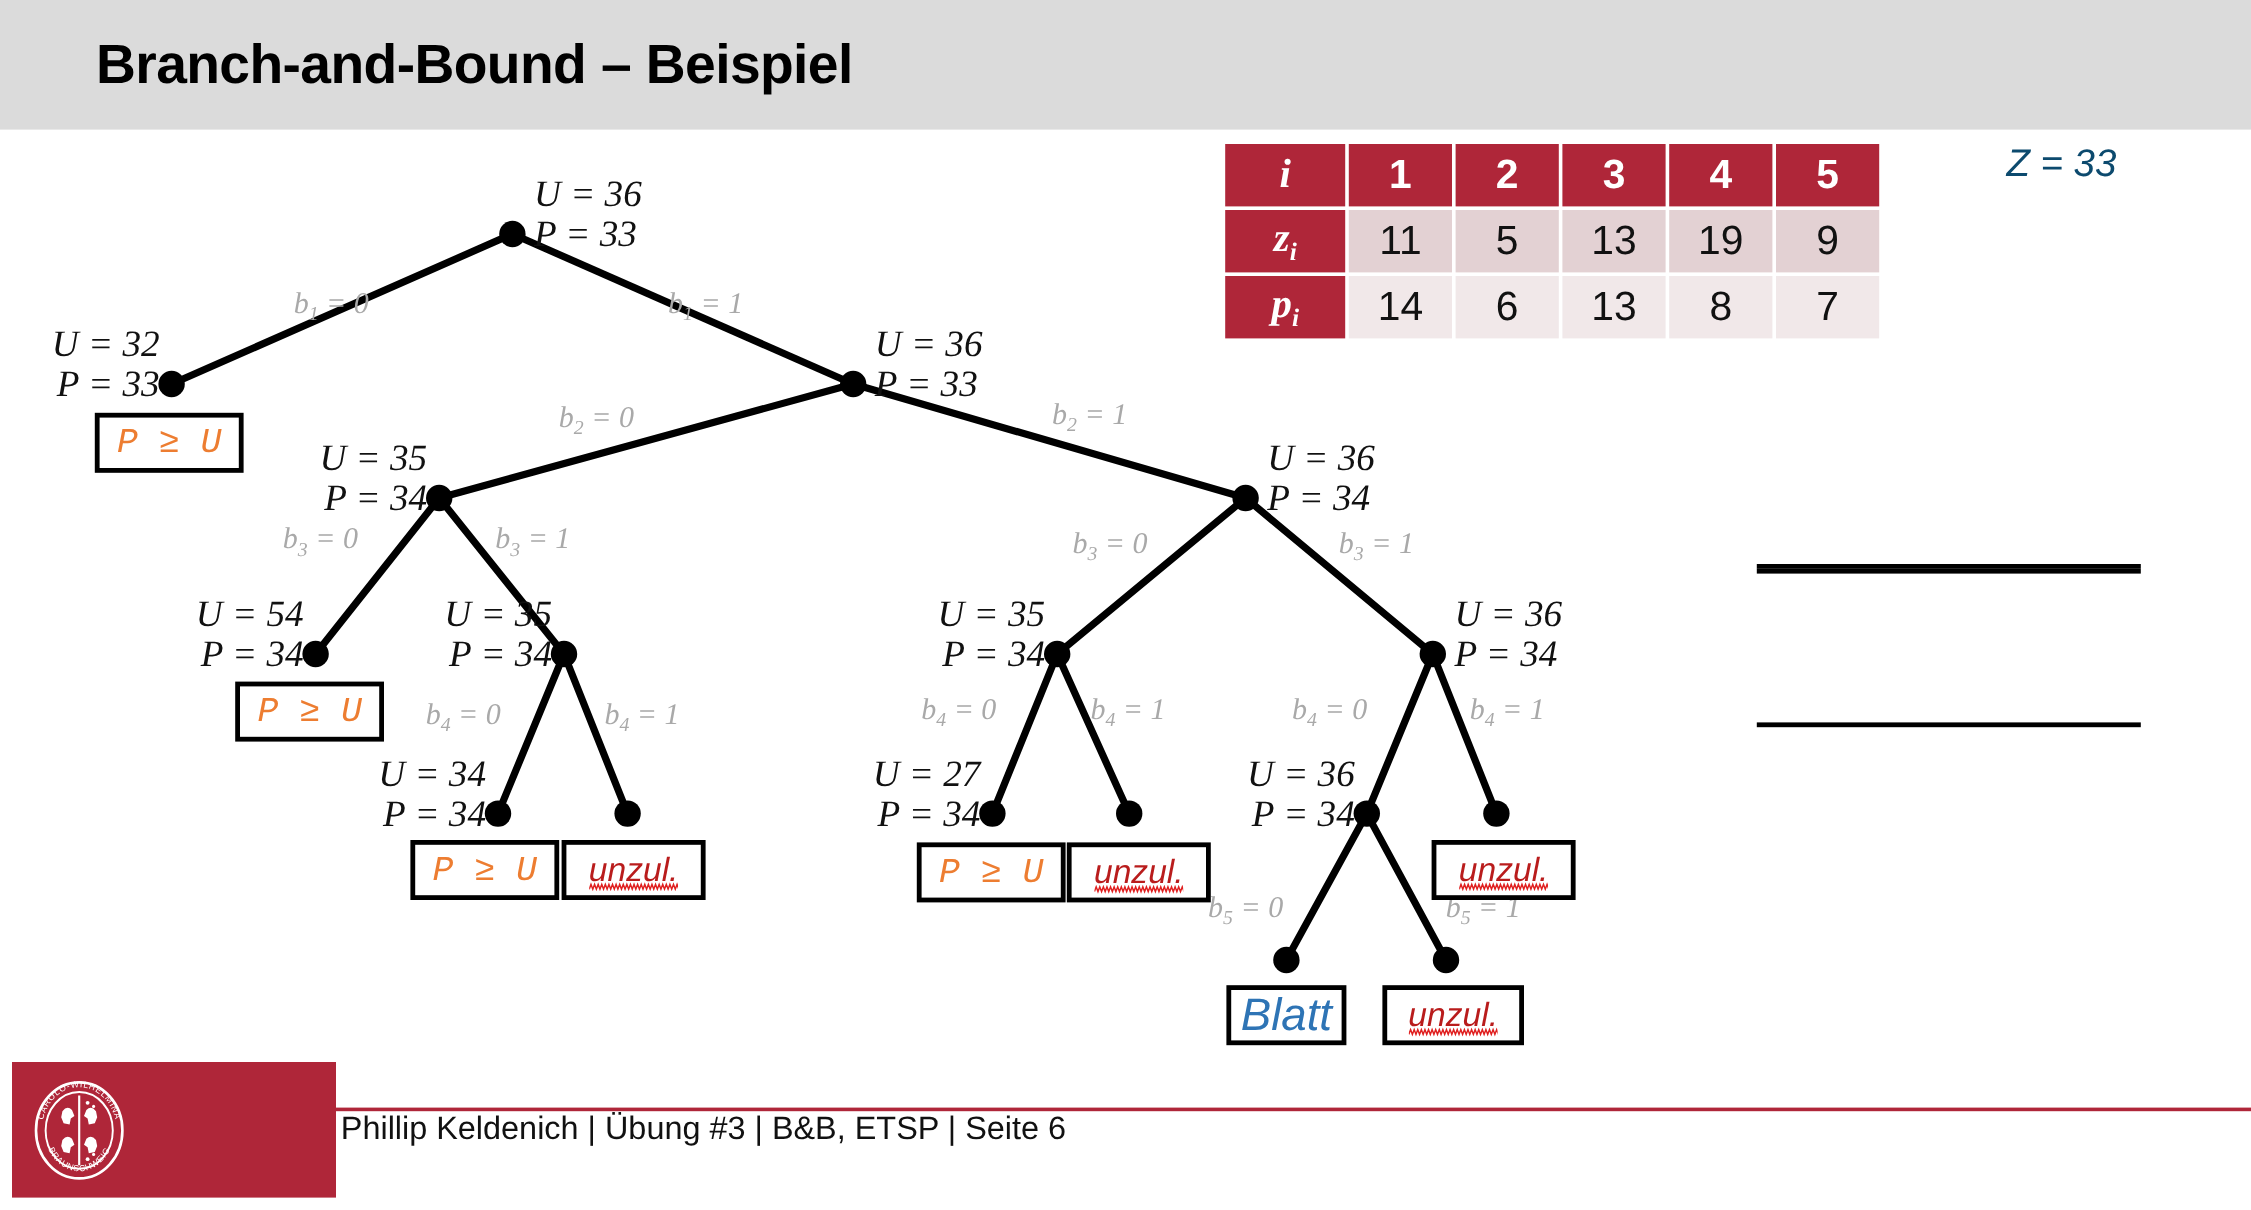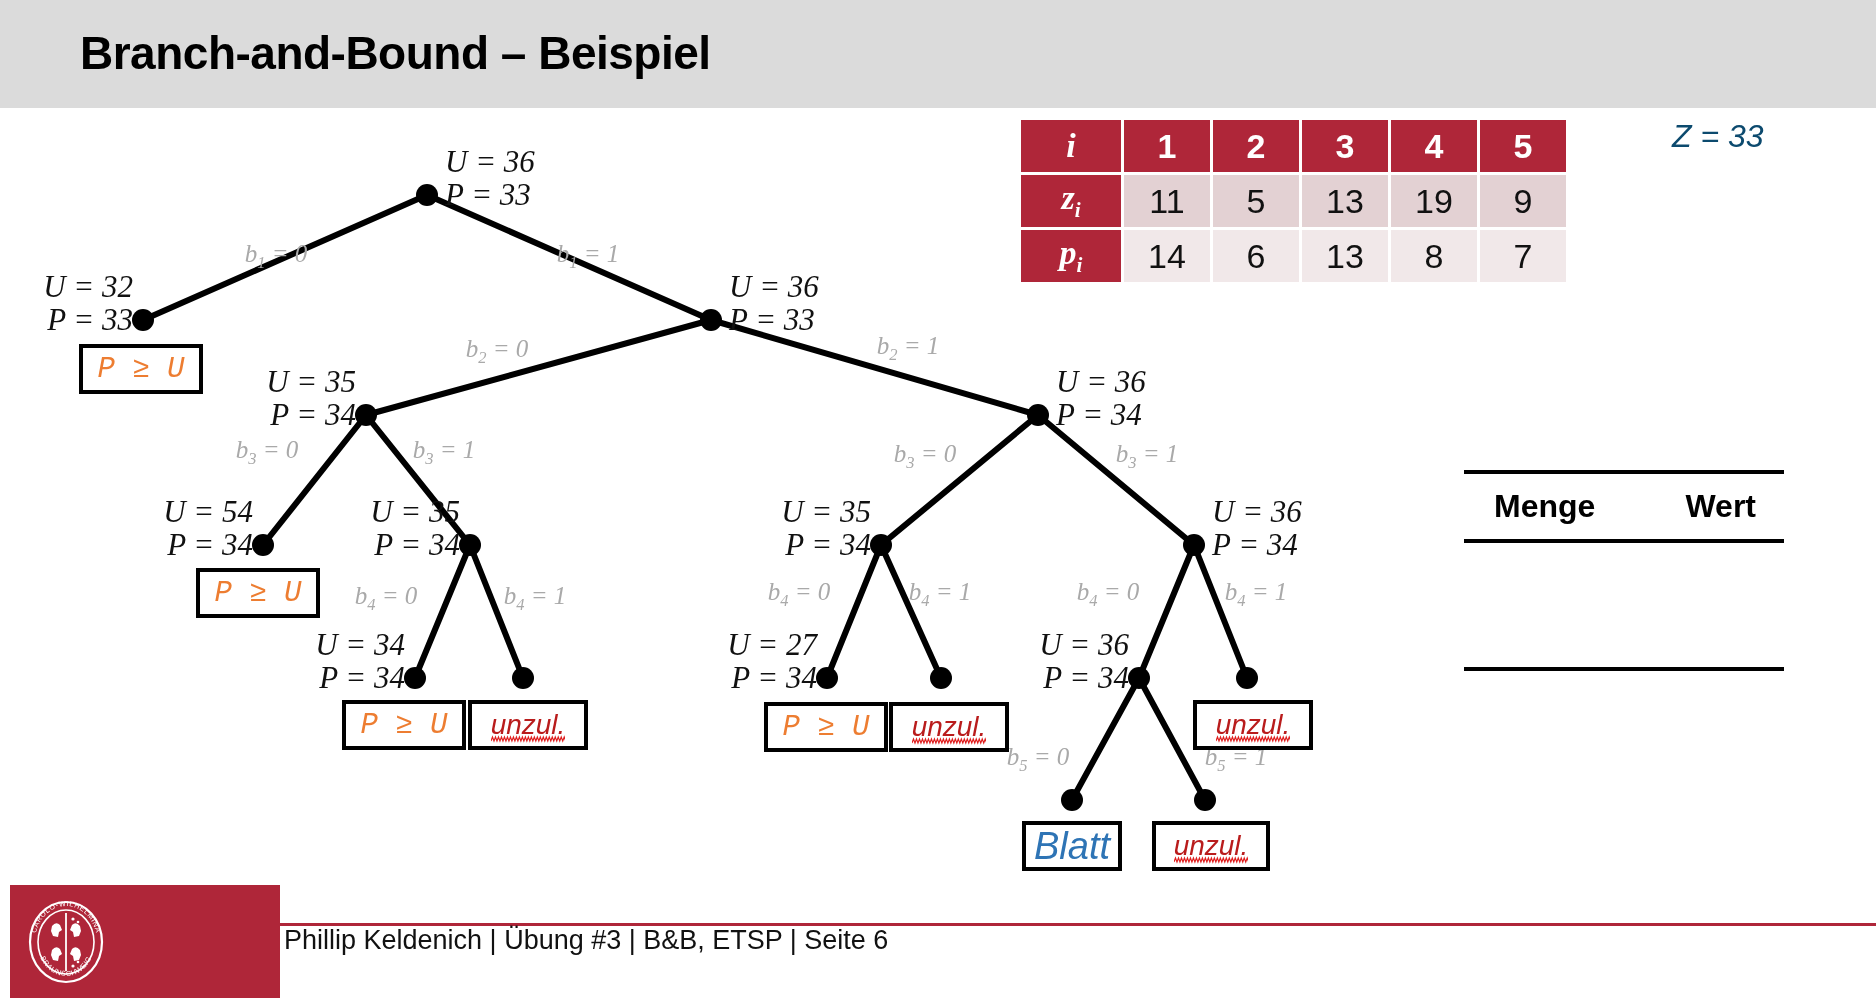--- a/index.html
+++ b/index.html
@@ -279,24 +279,20 @@
         <td class="p-cell">13</td>
         <td class="p-cell">8</td>
         <td class="p-cell">7</td>
       </tr>
     </tbody>
   </table>
 <div id="z-value">Z = 33</div>
 
 <div id="result-table">
   <div class="res-rule"></div>
-  <div id="result-head">
-    <span>Menge</span>
-    <span>Wert</span>
-  </div>
   <div class="res-rule"></div>
   <div id="result-body"></div>
   <div class="res-rule"></div>
 </div>
 
 <div id="footer-rule"></div>
 <div id="logo-box">
   <svg id="logo-seal" width="76" height="84" viewBox="0 0 76 84">
     <ellipse cx="38" cy="42" rx="36" ry="40" fill="none" stroke="#fff" stroke-width="2.2"></ellipse>
     <ellipse cx="38" cy="42" rx="28" ry="32" fill="none" stroke="#fff" stroke-width="1.6"></ellipse>

